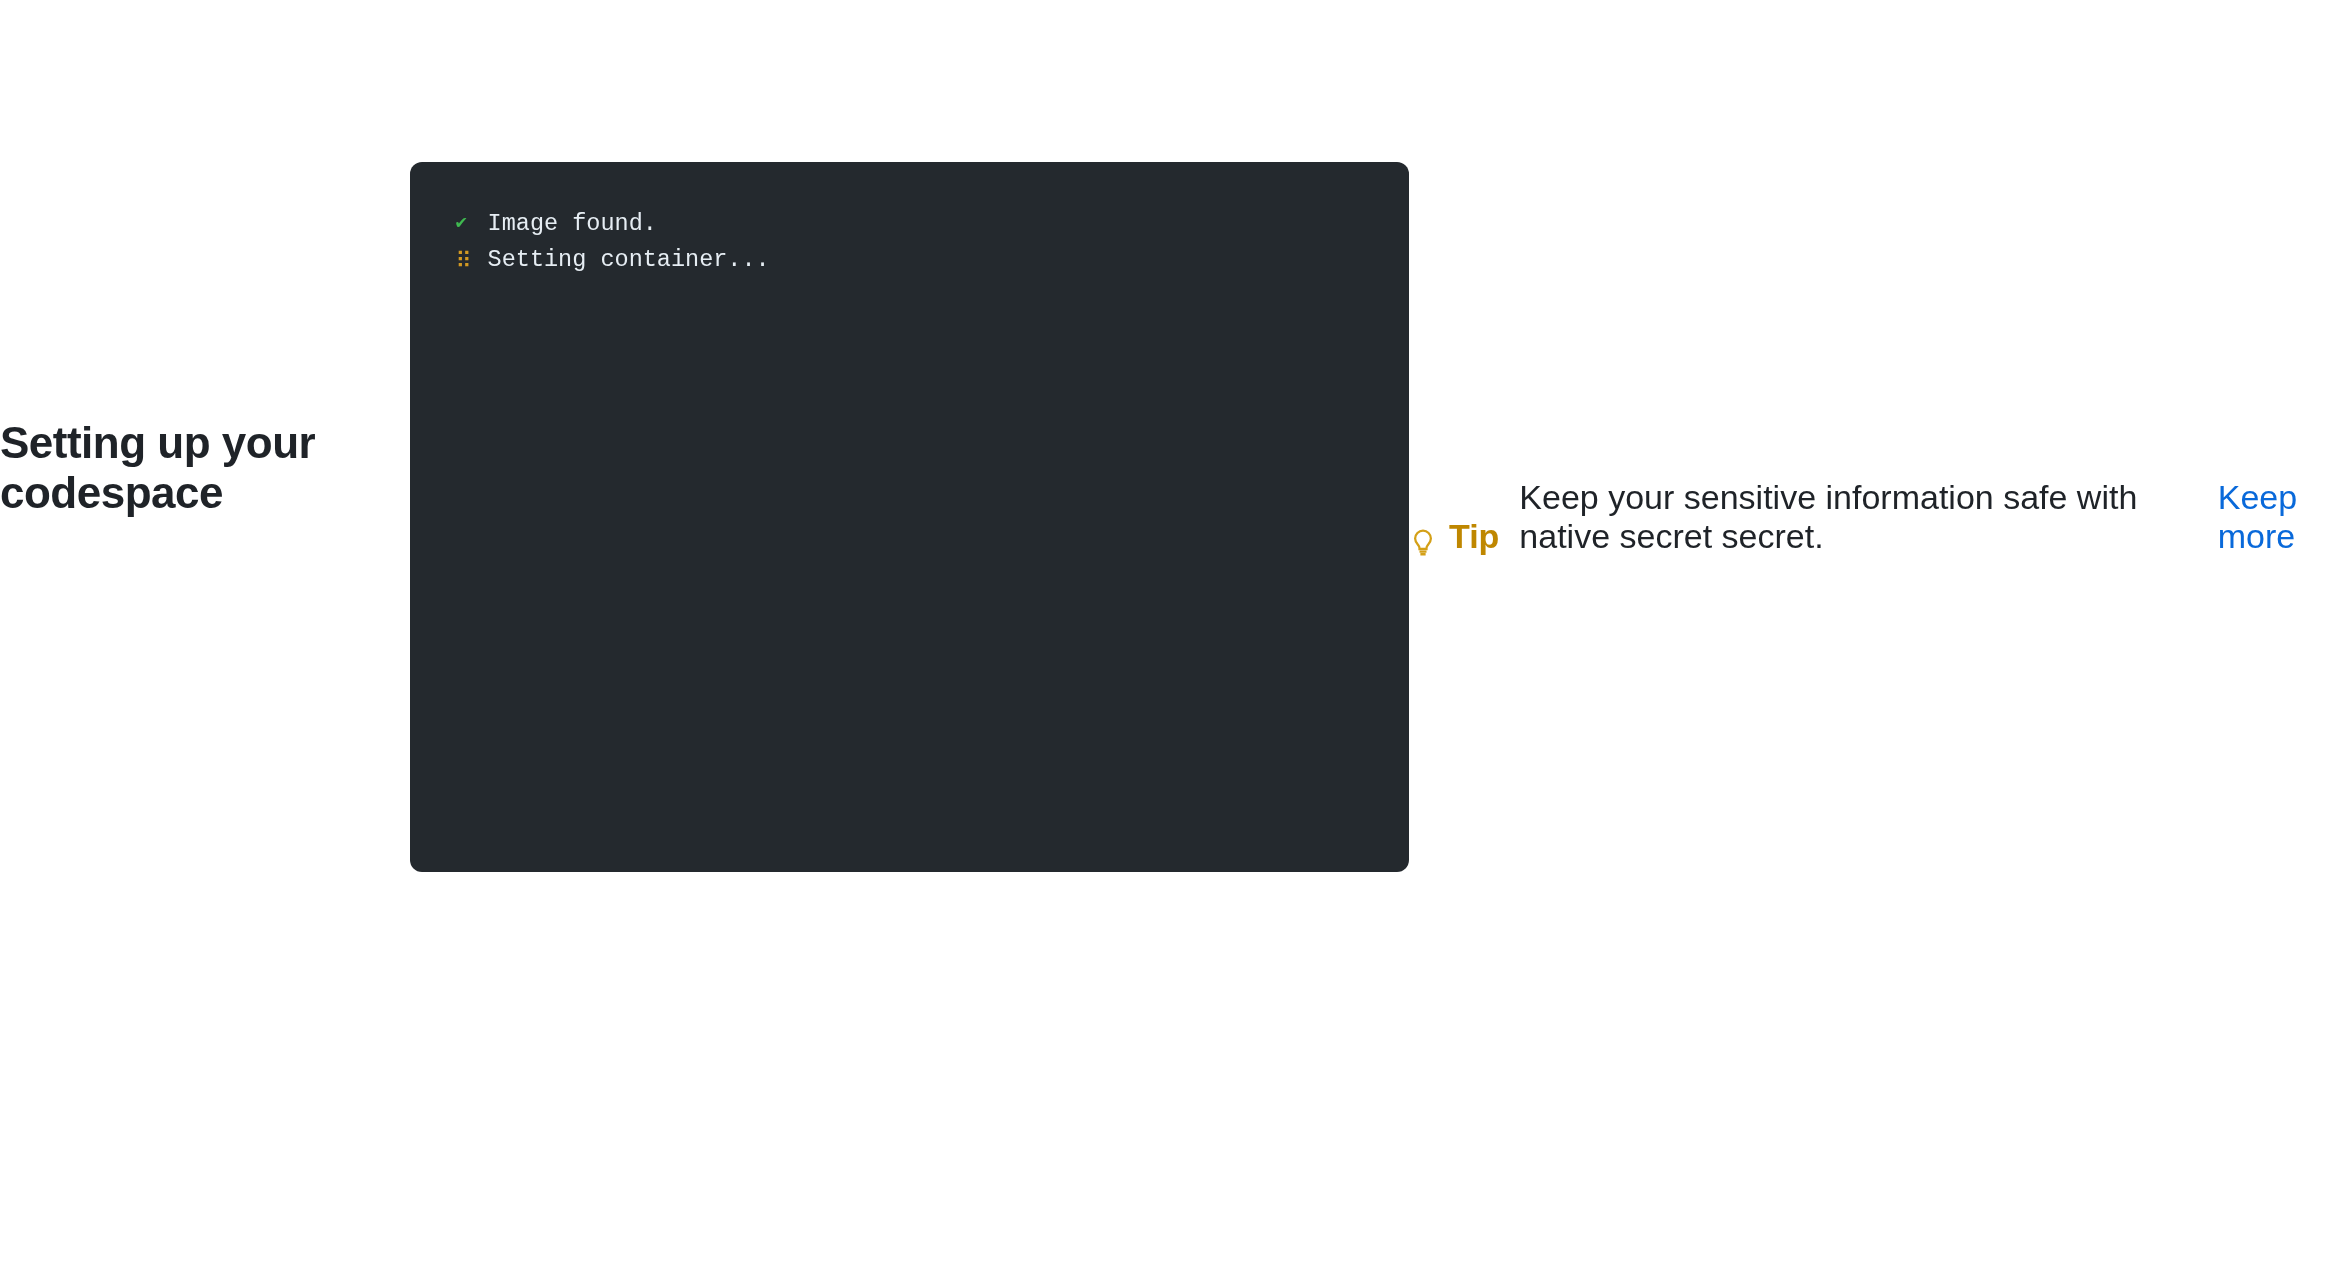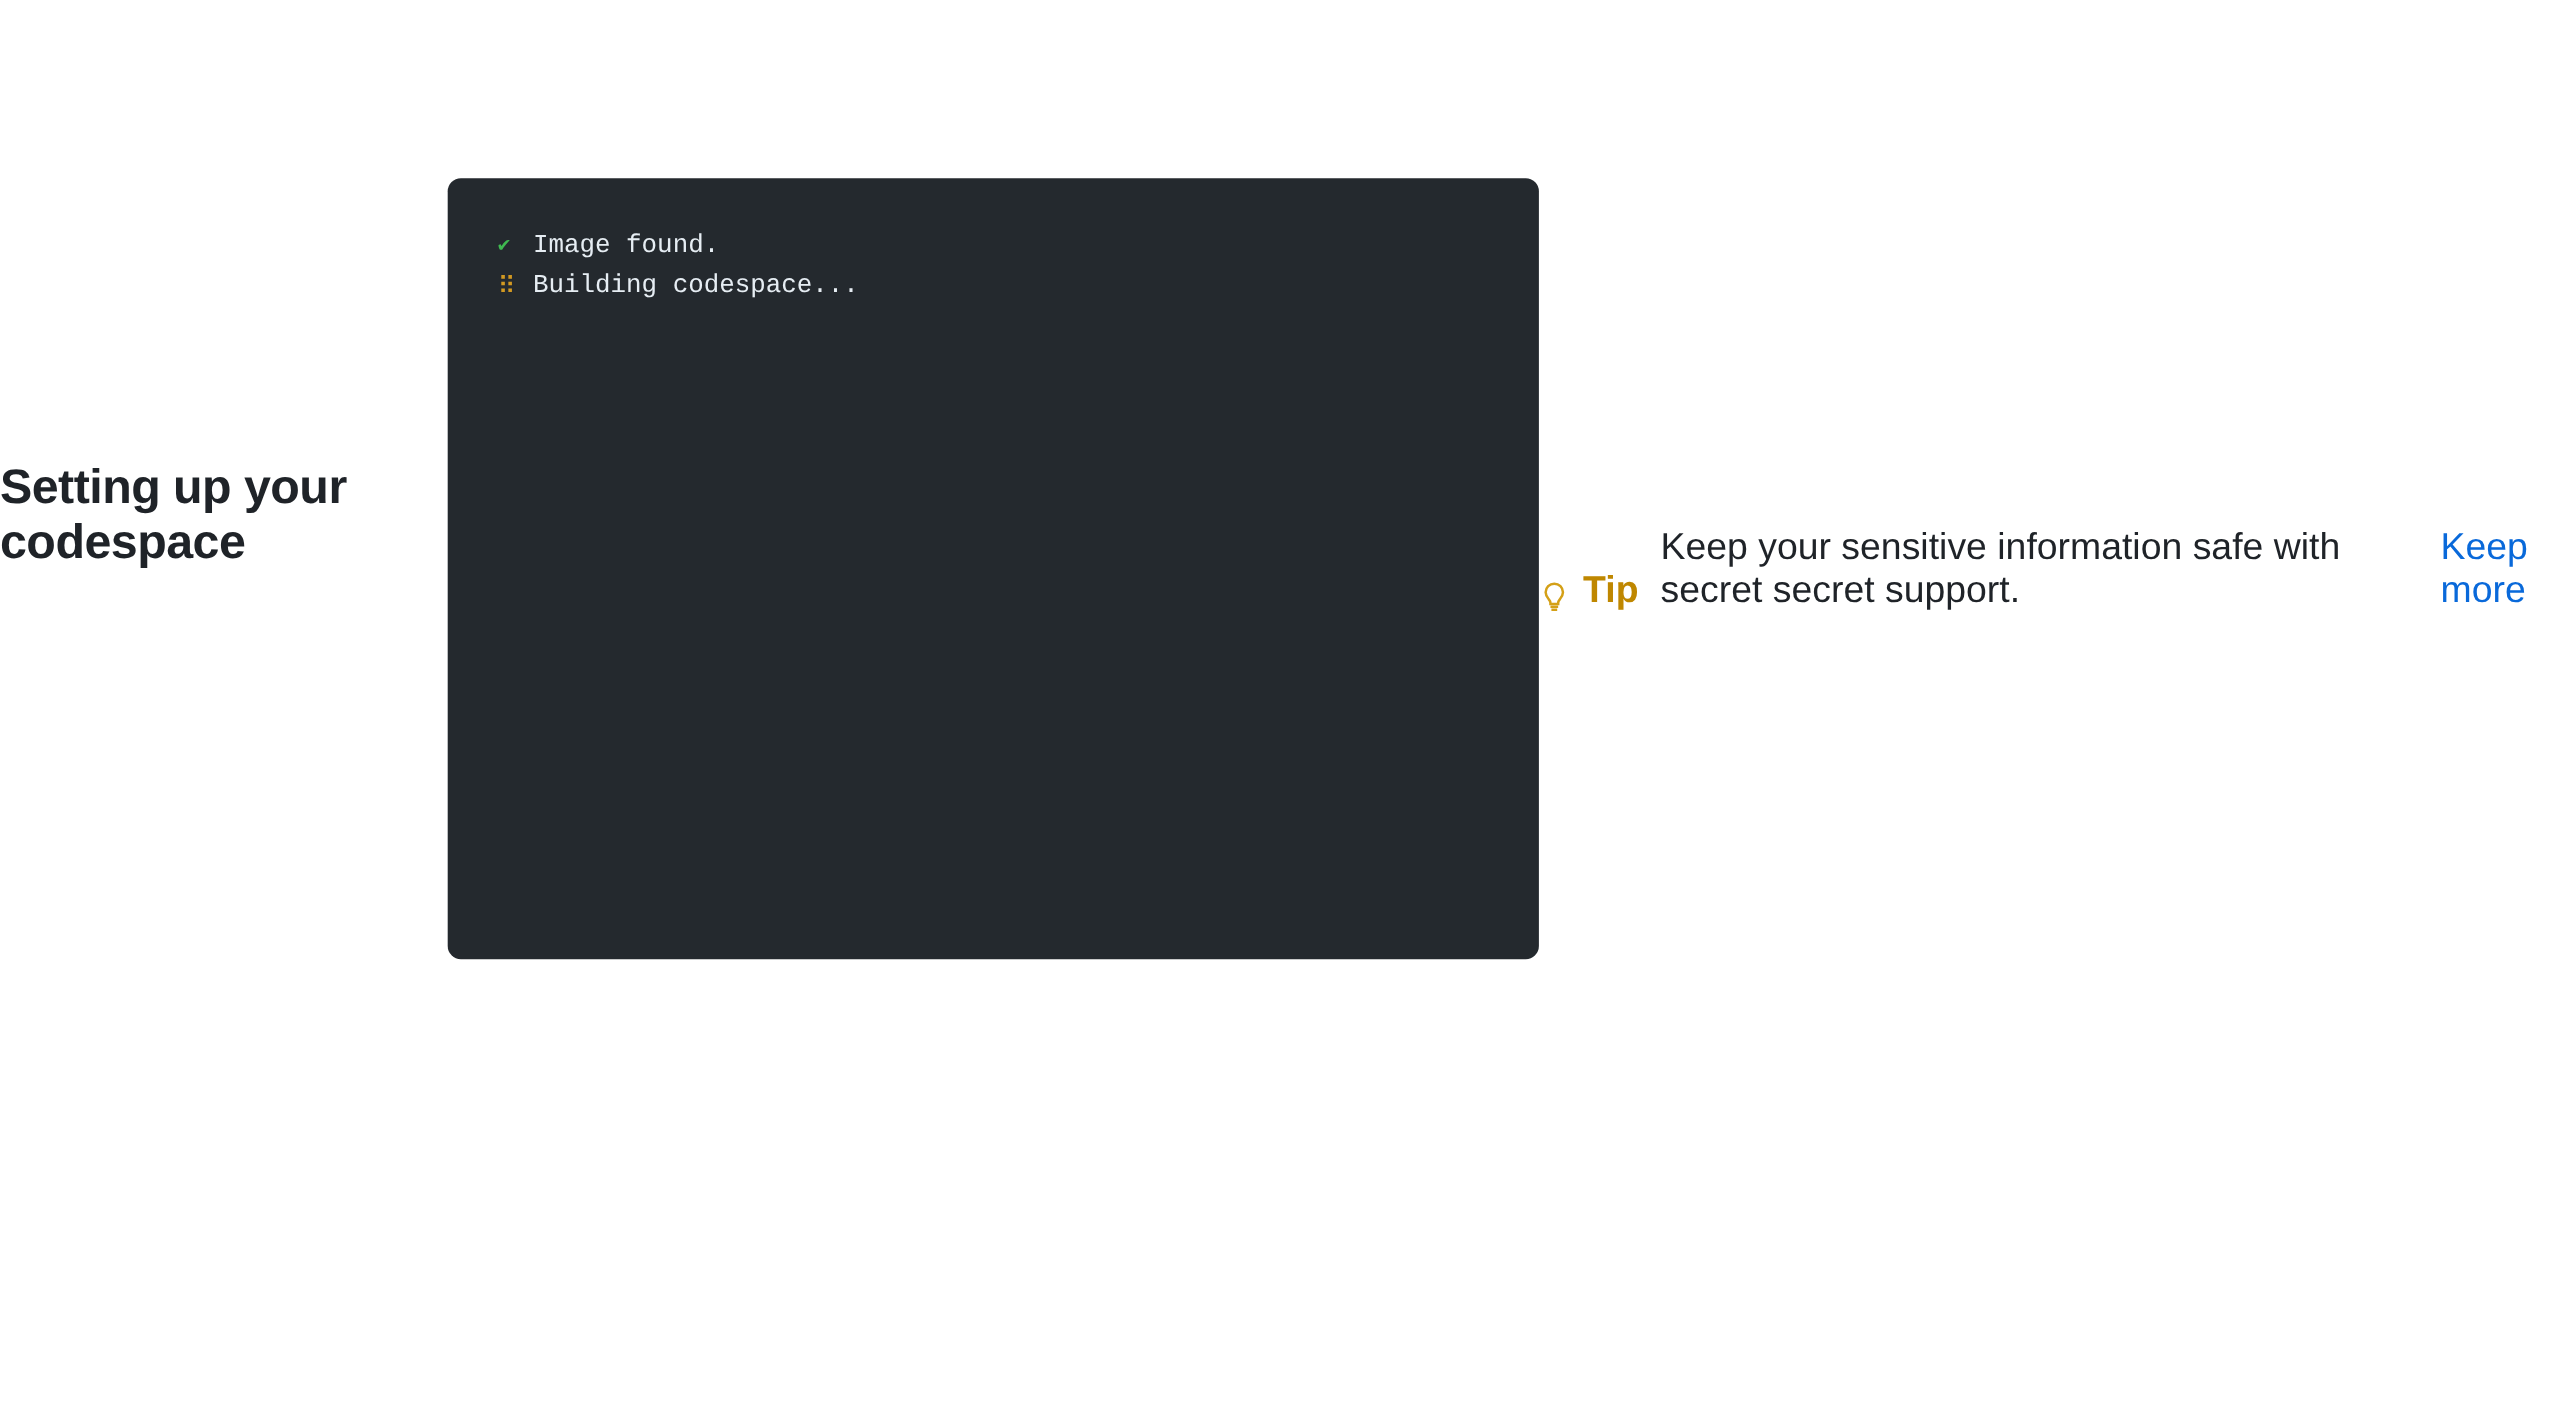--- a/index.html
+++ b/index.html
@@ -97,28 +97,28 @@
 <body>
 
 <div class="container">
   <h1 class="page-title">Setting up your codespace</h1>
 
   <div class="terminal">
     <div class="terminal-line">
       <span class="icon-cell"><span class="check-icon">✔</span></span><span>Image found.</span>
     </div>
     <div class="terminal-line">
-      <span class="icon-cell"><span class="spinner-icon">⠿</span></span><span>Building codespace...</span>
+      <span class="icon-cell"><span class="spinner-icon">⠿</span></span><span>Setting container...</span>
     </div>
   </div>
 
   <div class="tip-bar">
     <span class="bulb-icon">
       <svg viewBox="0 0 16 16" fill="none" stroke="currentColor" stroke-width="1.3">
         <path d="M8 1.5a4.5 4.5 0 0 0-4.5 4.5c0 1.7.9 2.8 1.6 3.6.4.5.9 1 .9 1.9v.5h4v-.5c0-.9.5-1.4.9-1.9.7-.8 1.6-1.9 1.6-3.6A4.5 4.5 0 0 0 8 1.5z"></path>
         <path d="M6 13.5h4M6.5 15h3"></path>
       </svg>
     </span>
     <span class="tip-label">Tip</span>
-    <span class="tip-text">Keep your sensitive information safe with secret secret support.</span>
+    <span class="tip-text">Keep your sensitive information safe with native secret secret.</span>
     <a class="learn-more-link">Keep more</a>
   </div>
 </div>
 
 </body></html>

